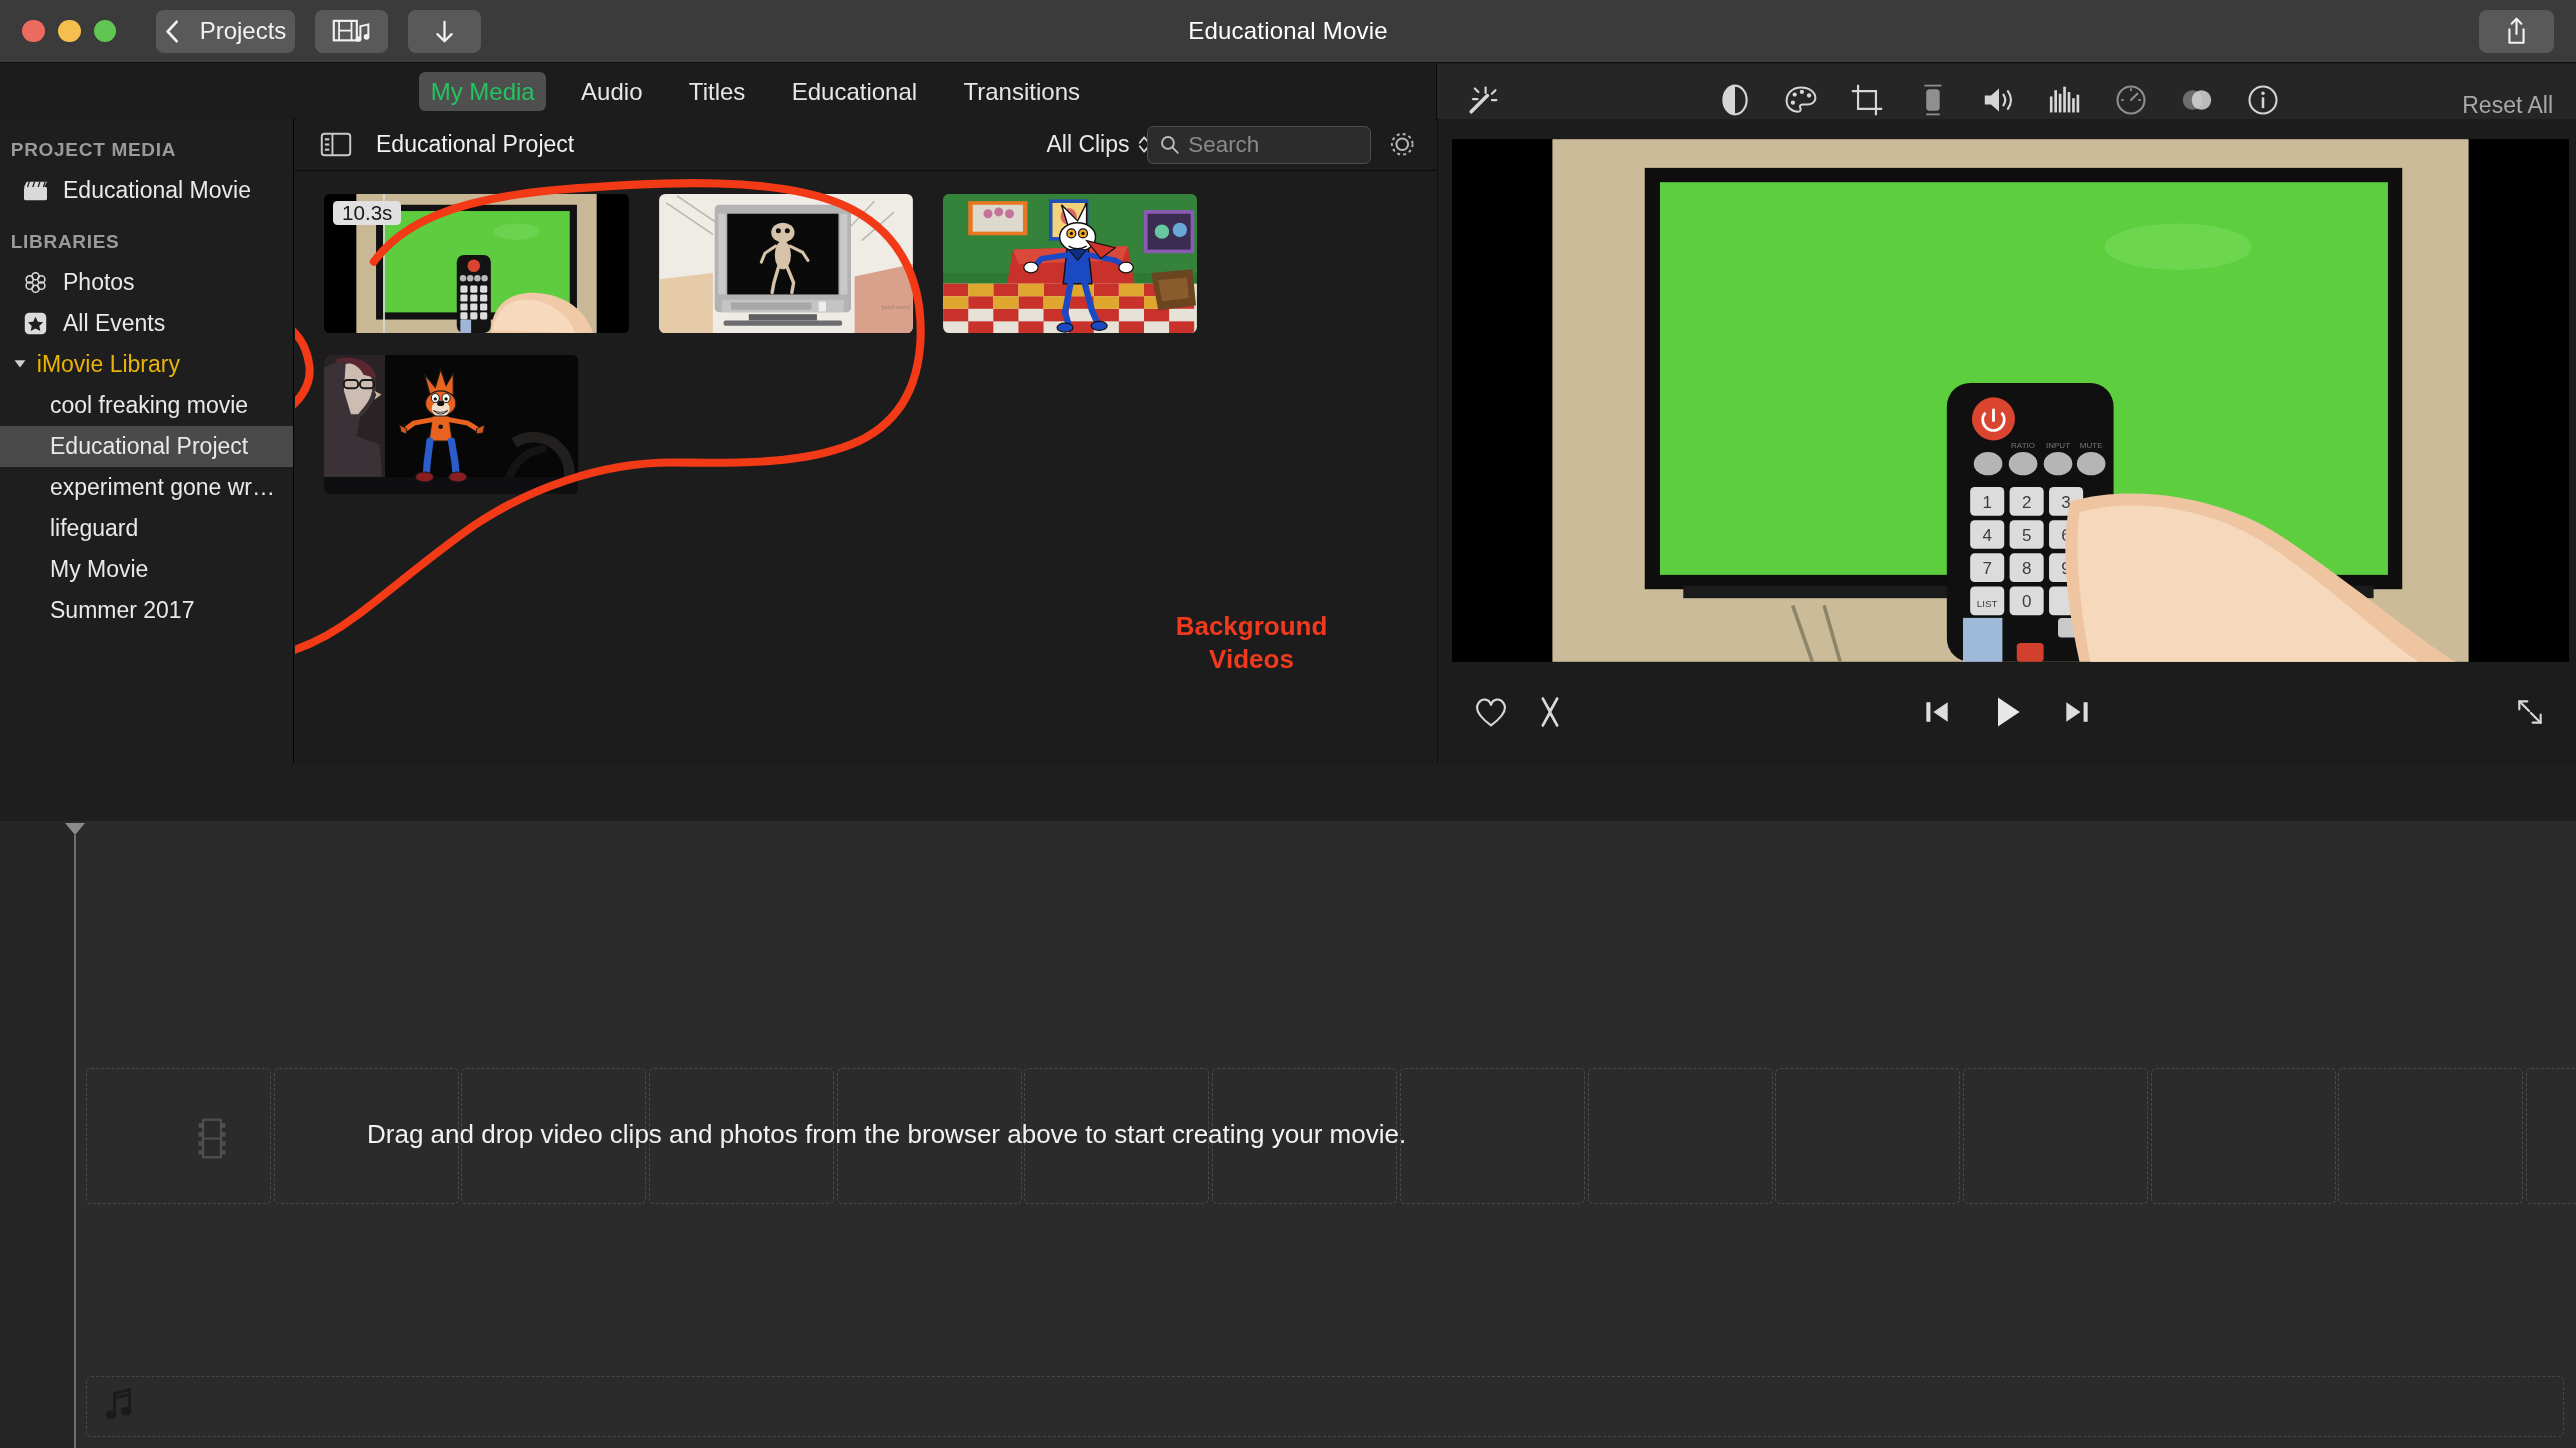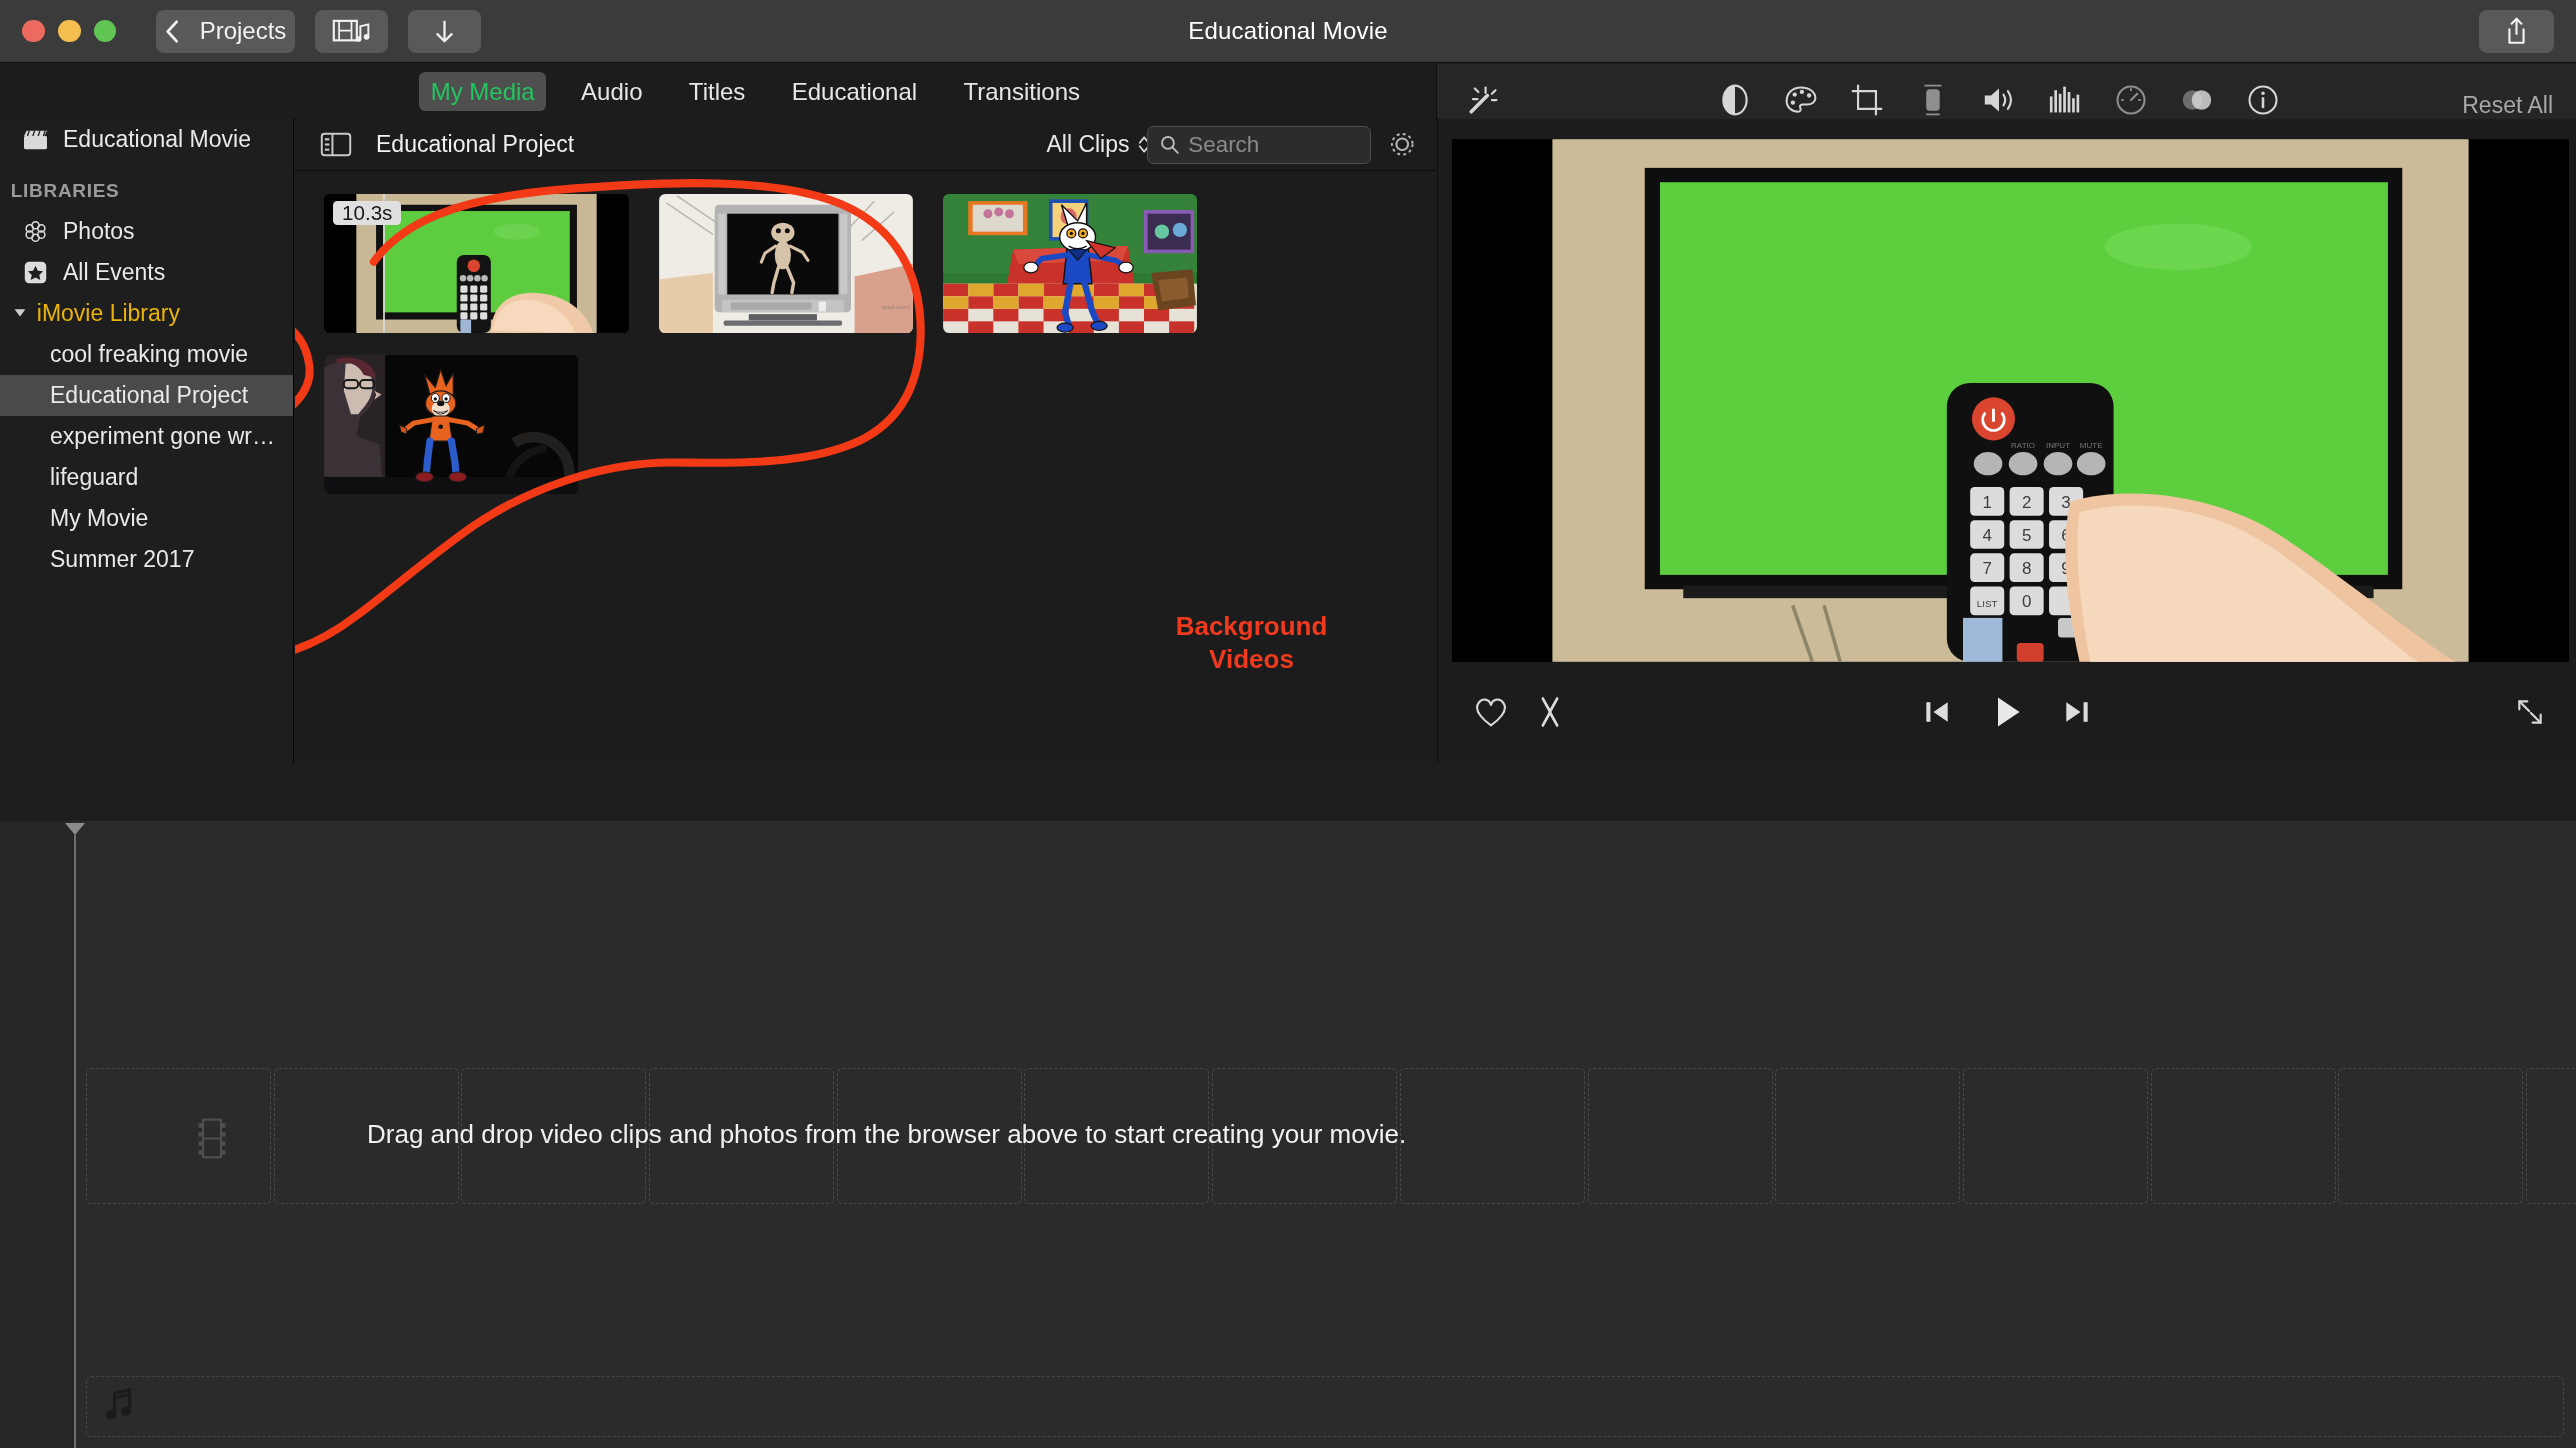--- a/index.html
+++ b/index.html
@@ -360,20 +360,21 @@
           <circle cx="20" cy="12.5" r="1.9" fill="#d6d6d6"></circle>
           <rect x="18.6" y="17" width="2.8" height="12" fill="#d6d6d6"></rect>
         </svg>
       </div>
     </div>
 
     <div class="reset-all">Reset All</div>
   </div>
 
   <div class="sidebar">
+    <div class="side-head">PROJECT MEDIA</div>
 
     <div class="side-item">
       <span class="ico">
         <svg width="27" height="23" viewBox="0 0 30 26">
           <rect x="2" y="9" width="26" height="15" rx="1.6" fill="#d9d9d9"></rect>
           <path d="M2 9 L5 3 L28 3 L25 9 Z" fill="#d9d9d9"></path>
           <g stroke="#1e1e1e" stroke-width="1.5">
             <line x1="8" y1="3" x2="6" y2="9"></line>
             <line x1="14" y1="3" x2="12" y2="9"></line>
             <line x1="20" y1="3" x2="18" y2="9"></line>

